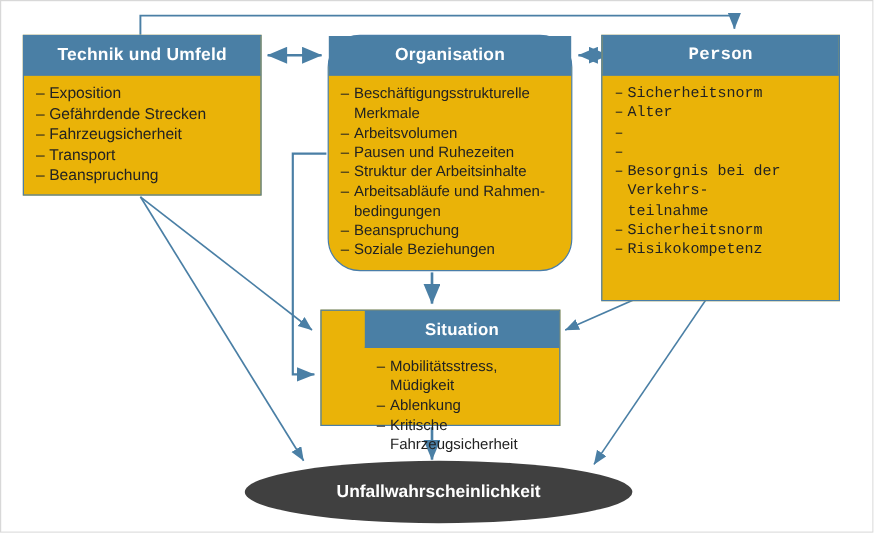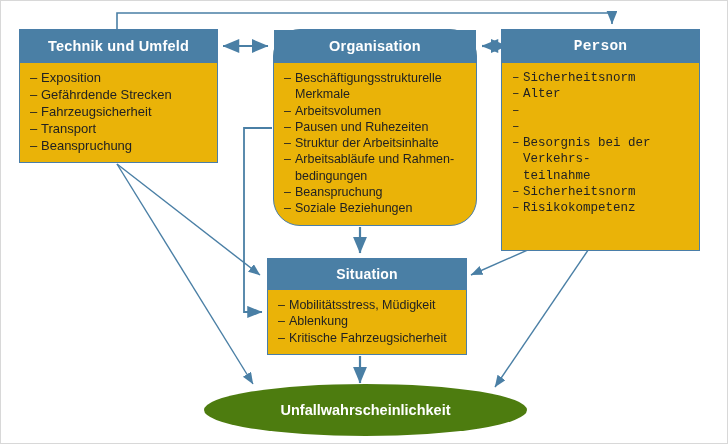--- a/index.html
+++ b/index.html
@@ -68,30 +68,30 @@
   #node-technik .node-body{font-size:13px;}
 
   #node-organisation{left:272px; top:28px; width:204px; height:197px;border-radius:27px;}
   #node-organisation .node-head{height:33px; font-size:14.5px;}
   #node-organisation .node-body{font-size:12.5px;}
 
   #node-person{left:500px; top:28px; width:199px; height:222px;font-family:Liberation Mono, monospace;}
   #node-person .node-head{height:33px; font-size:14.5px;}
   #node-person .node-body{font-size:12.5px;}
 
-  #node-situation{left:266px; top:257px; width:200px; height:97px;}
+  #node-situation{left:266px; top:257px; width:200px; height:97px;padding-left:36px;}
   #node-situation .node-head{height:31px; font-size:14px;}
   #node-situation .node-body{font-size:12.5px;}
 
   
   #node-unfall{
     position:absolute;
     left:203px; top:383px;
     width:323px; height:52px;
-    background:#4d7c0f;
+    background:#404040;
     border-radius:50%;
     color:#ffffff;
     font-weight:bold;
     font-size:14.5px;
     display:flex;
     align-items:center;
     justify-content:center;
     z-index:3;
   }
 </style>

